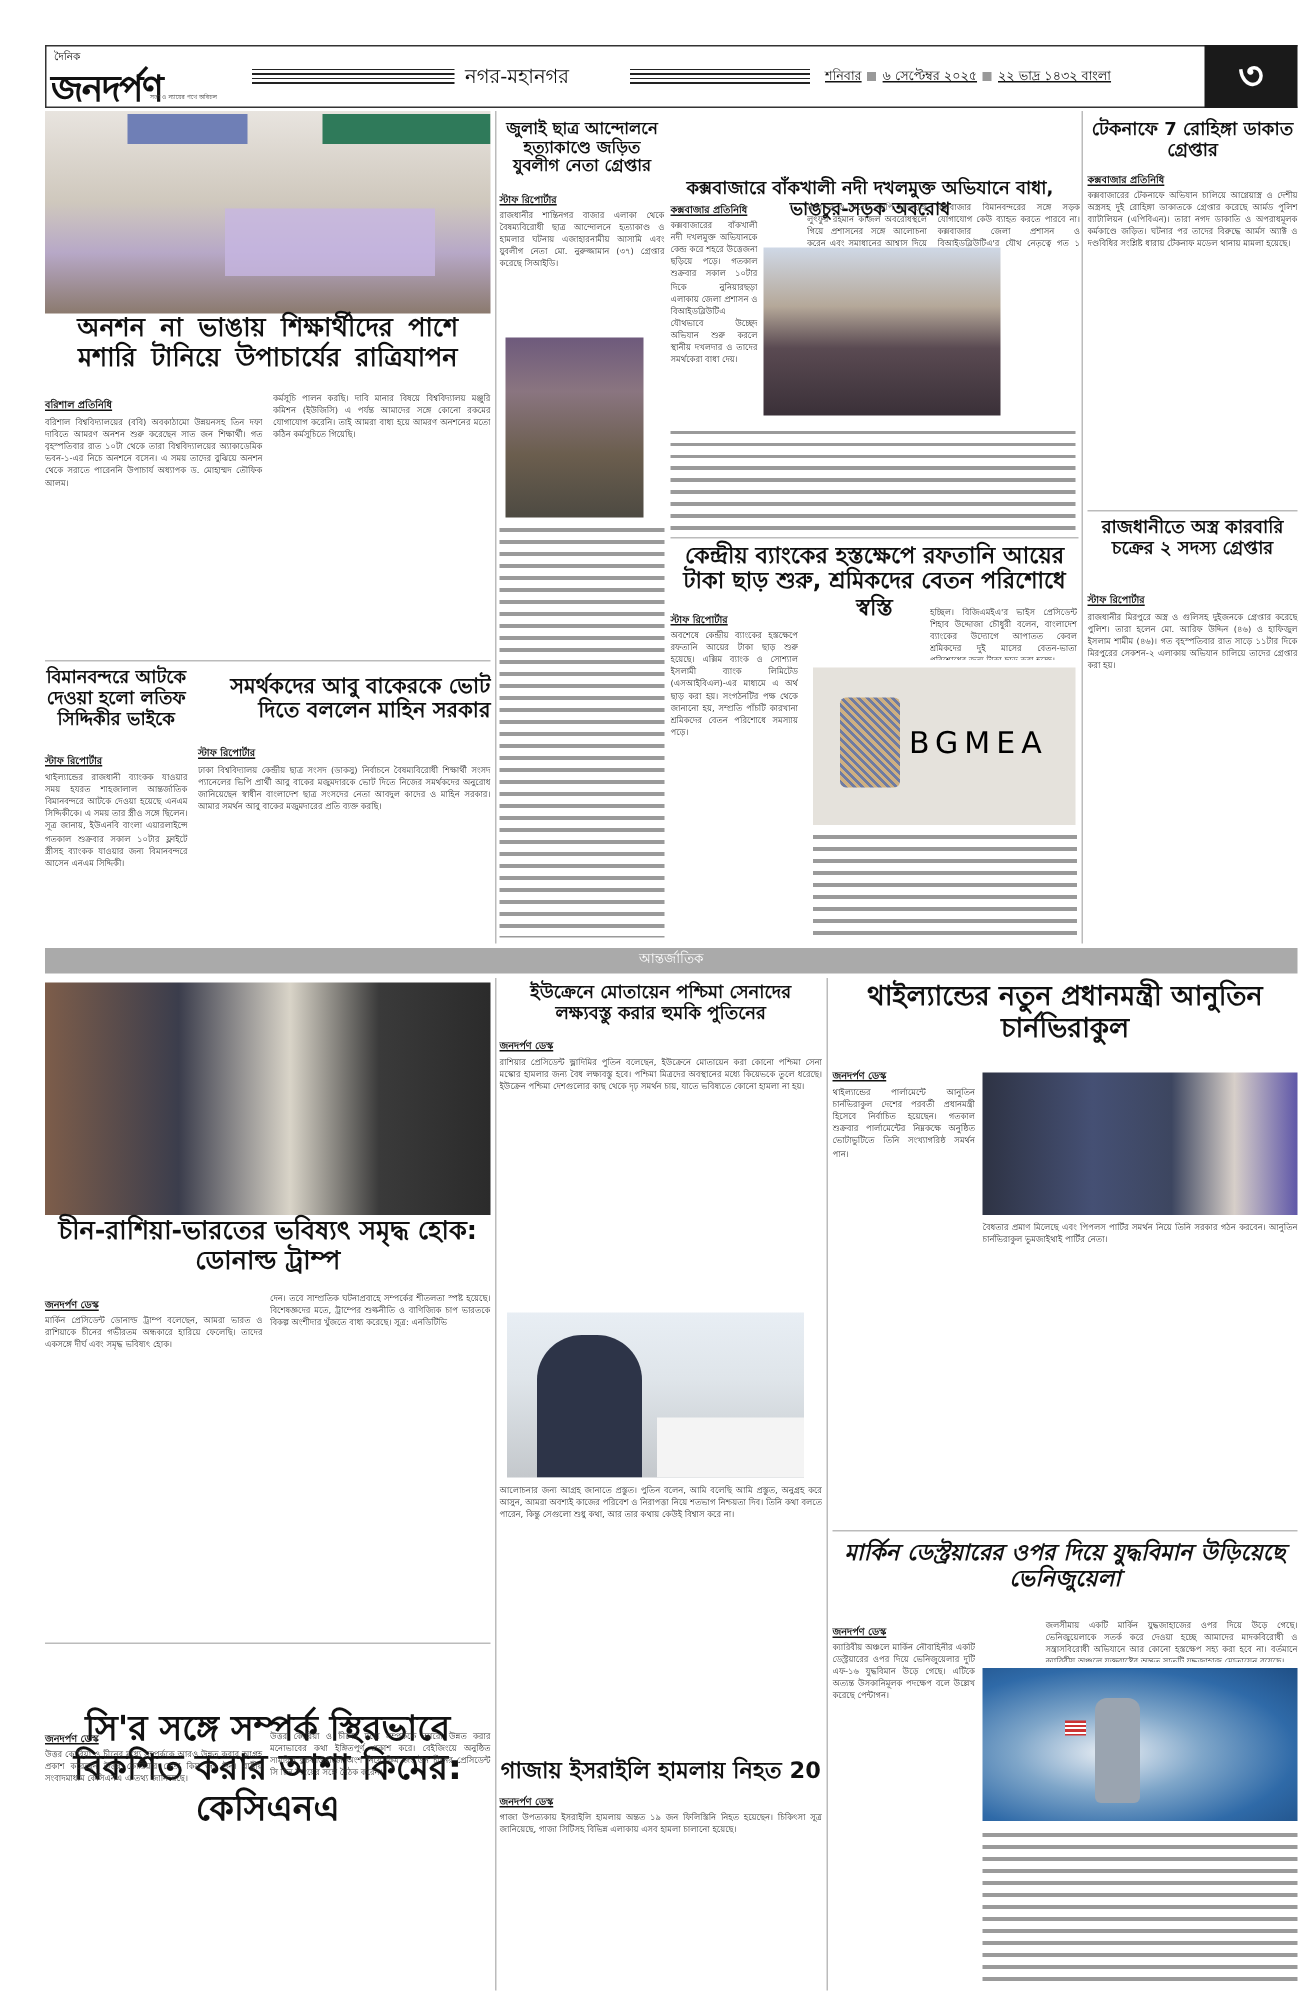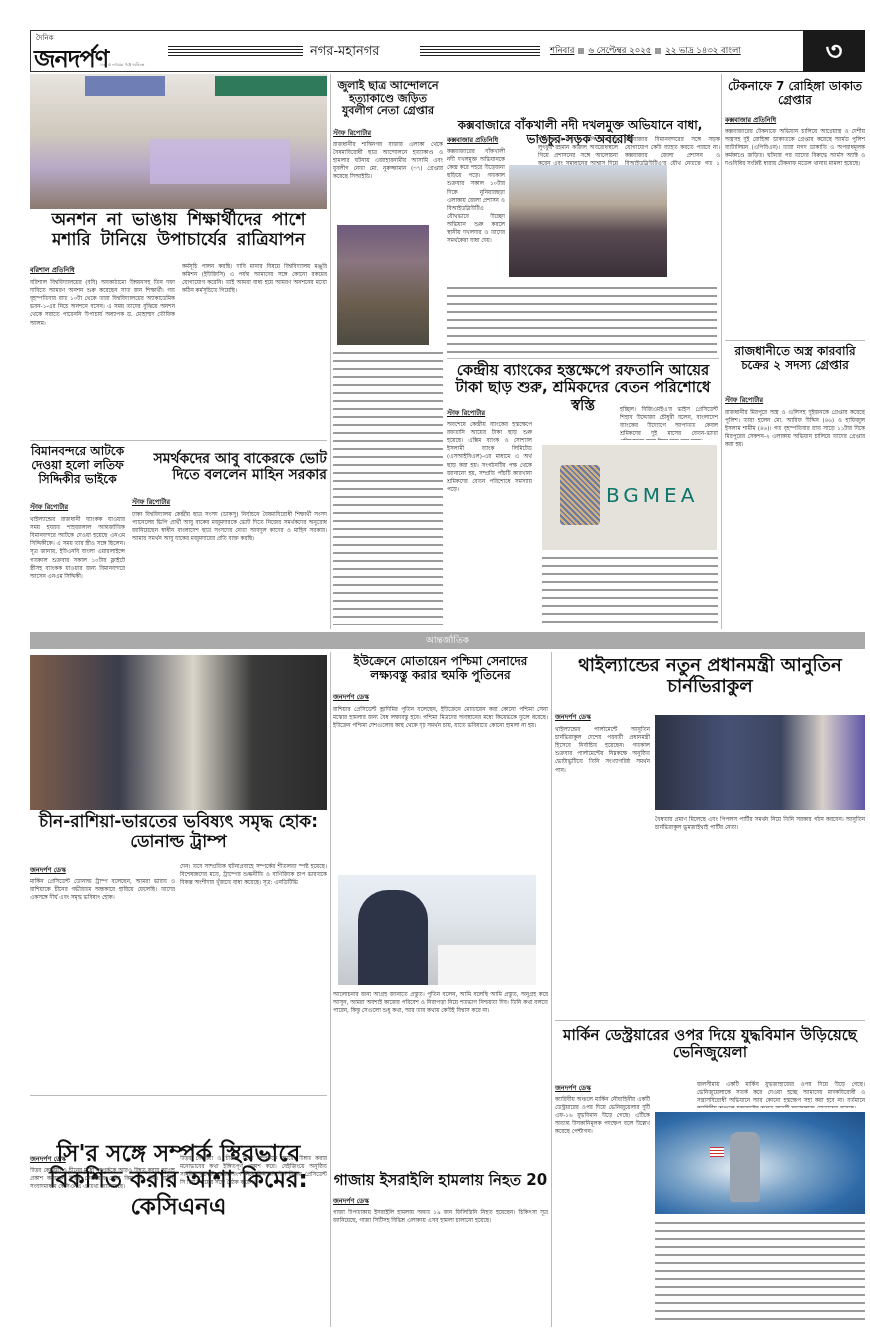--- a/index.html
+++ b/index.html
@@ -73,21 +73,21 @@
 <div class="abs headline" style="left:725px;top:345px;width:140px;font-size:12px;">রাজধানীতে অস্ত্র কারবারি চক্রের ২ সদস্য গ্রেপ্তার</div>
 <div class="abs byline" style="left:725px;top:395px;">স্টাফ রিপোর্টার</div>
 <div class="abs body txt-col" style="left:725px;top:408px;width:140px;height:220px;">রাজধানীর মিরপুরে অস্ত্র ও গুলিসহ দুইজনকে গ্রেপ্তার করেছে পুলিশ। তারা হলেন মো. আরিফ উদ্দিন (৪৬) ও হাফিজুল ইসলাম শামীম (৪৬)। গত বৃহস্পতিবার রাত সাড়ে ১১টার দিকে মিরপুরের সেকশন-২ এলাকায় অভিযান চালিয়ে তাদের গ্রেপ্তার করা হয়।</div>
 
 <div class="abs headline" style="left:447px;top:362px;width:272px;font-size:15px;">কেন্দ্রীয় ব্যাংকের হস্তক্ষেপে রফতানি আয়ের টাকা ছাড় শুরু, শ্রমিকদের বেতন পরিশোধে স্বস্তি</div>
 <div class="abs byline" style="left:447px;top:408px;">স্টাফ রিপোর্টার</div>
 <div class="abs body txt-col" style="left:447px;top:420px;width:85px;height:205px;">অবশেষে কেন্দ্রীয় ব্যাংকের হস্তক্ষেপে রফতানি আয়ের টাকা ছাড় শুরু হয়েছে। এক্সিম ব্যাংক ও সোশ্যাল ইসলামী ব্যাংক লিমিটেড (এসআইবিএল)-এর মাধ্যমে এ অর্থ ছাড় করা হয়। সংগঠনটির পক্ষ থেকে জানানো হয়, সম্প্রতি পাঁচটি কারখানা শ্রমিকদের বেতন পরিশোধে সমস্যায় পড়ে।</div>
 <div class="abs body txt-col" style="left:620px;top:405px;width:98px;height:35px;">হচ্ছিল। বিজিএমইএ'র ভাইস প্রেসিডেন্ট শিহাব উদ্দোজা চৌধুরী বলেন, বাংলাদেশ ব্যাংকের উদ্যোগে আপাতত কেবল শ্রমিকদের দুই মাসের বেতন-ভাতা পরিশোধের জন্য টাকা ছাড় করা হচ্ছে।</div>
 <div class="abs photo" style="left:542px;top:445px;width:175px;height:105px;background:#e5e2dc;">
   <div style="position:absolute;left:18px;top:20px;width:40px;height:60px;background:repeating-linear-gradient(45deg,#c59a5a 0 2px,#3b4f8a 2px 4px);opacity:.7;border-radius:4px;"></div>
-  <div style="position:absolute;left:64px;top:38px;font-size:20px;color:#0f766e;letter-spacing:4px;">BGMEA</div>
+  <div style="position:absolute;left:64px;top:38px;font-size:20px;color:#000000;letter-spacing:4px;">BGMEA</div>
 </div>
 <div class="abs body fake-lines" style="left:542px;top:555px;width:176px;height:70px;"></div>
 
 <div class="abs headline" style="left:30px;top:445px;width:95px;font-size:12px;">বিমানবন্দরে আটকে দেওয়া হলো লতিফ সিদ্দিকীর ভাইকে</div>
 <div class="abs byline" style="left:30px;top:502px;">স্টাফ রিপোর্টার</div>
 <div class="abs body txt-col" style="left:30px;top:515px;width:95px;height:112px;">থাইল্যান্ডের রাজধানী ব্যাংকক যাওয়ার সময় হযরত শাহজালাল আন্তর্জাতিক বিমানবন্দরে আটকে দেওয়া হয়েছে এনএম সিদ্দিকীকে। এ সময় তার স্ত্রীও সঙ্গে ছিলেন। সূত্র জানায়, ইউএনবি বাংলা এয়ারলাইন্সে গতকাল শুক্রবার সকাল ১০টার ফ্লাইটে স্ত্রীসহ ব্যাংকক যাওয়ার জন্য বিমানবন্দরে আসেন এনএম সিদ্দিকী।</div>
 
 <div class="abs headline" style="left:132px;top:450px;width:195px;font-size:14px;text-align:right;">সমর্থকদের আবু বাকেরকে ভোট দিতে বললেন মাহিন সরকার</div>
 <div class="abs byline" style="left:132px;top:497px;">স্টাফ রিপোর্টার</div>
 <div class="abs body txt-col" style="left:132px;top:510px;width:195px;height:117px;">ঢাকা বিশ্ববিদ্যালয় কেন্দ্রীয় ছাত্র সংসদ (ডাকসু) নির্বাচনে বৈষম্যবিরোধী শিক্ষার্থী সংসদ প্যানেলের ভিপি প্রার্থী আবু বাকের মজুমদারকে ভোট দিতে নিজের সমর্থকদের অনুরোধ জানিয়েছেন স্বাধীন বাংলাদেশ ছাত্র সংসদের নেতা আবদুল কাদের ও মাহিন সরকার। আমার সমর্থন আবু বাকের মজুমদারের প্রতি ব্যক্ত করছি।</div>
@@ -117,21 +117,21 @@
 
 <div class="abs headline" style="left:30px;top:1140px;width:297px;font-size:23px;">সি'র সঙ্গে সম্পর্ক স্থিরভাবে বিকশিত করার আশা কিমের: কেসিএনএ</div>
 <div class="abs byline" style="left:30px;top:1154px;">জনদর্পণ ডেস্ক</div>
 <div class="abs body txt-col" style="left:30px;top:1166px;width:145px;height:160px;">উত্তর কোরিয়া ও চীনের মধ্যে সম্পর্ককে আরও উন্নত করার আগ্রহ প্রকাশ করেছেন উত্তর কোরিয়ার নেতা কিম জং উন। রাষ্ট্রীয় সংবাদমাধ্যম কেসিএনএ এ তথ্য জানিয়েছে।</div>
 <div class="abs body txt-col" style="left:180px;top:1154px;width:147px;height:172px;">উত্তর কোরিয়া ও চীনের মধ্যে সম্পর্ককে আরো উন্নত করার মনোভাবের কথা ইঙ্গিতপূর্ণ প্রকাশ করে। বেইজিংয়ে অনুষ্ঠিত সামরিক কুচকাওয়াজে অংশ নিয়ে কিম জং উন চীনের প্রেসিডেন্ট সি চিন পিংয়ের সঙ্গে বৈঠক করেন।</div>
 
 <div class="abs headline" style="left:333px;top:1172px;width:215px;font-size:15px;">গাজায় ইসরাইলি হামলায় নিহত 20</div>
 <div class="abs byline" style="left:333px;top:1196px;">জনদর্পণ ডেস্ক</div>
 <div class="abs body txt-col" style="left:333px;top:1208px;width:215px;height:118px;">গাজা উপত্যকায় ইসরাইলি হামলায় অন্তত ১৯ জন ফিলিস্তিনি নিহত হয়েছেন। চিকিৎসা সূত্র জানিয়েছে, গাজা সিটিসহ বিভিন্ন এলাকায় এসব হামলা চালানো হয়েছে।</div>
 
-<div class="abs headline" style="left:555px;top:1027px;width:310px;font-size:15px;">মার্কিন ডেস্ট্রয়ারের ওপর দিয়ে যুদ্ধবিমান উড়িয়েছে ভেনিজুয়েলা</div>
+<div class="abs headline" style="left:555px;top:1027px;width:310px;font-size:15px;font-style:italic;">মার্কিন ডেস্ট্রয়ারের ওপর দিয়ে যুদ্ধবিমান উড়িয়েছে ভেনিজুয়েলা</div>
 <div class="abs byline" style="left:555px;top:1083px;">জনদর্পণ ডেস্ক</div>
 <div class="abs body txt-col" style="left:555px;top:1095px;width:95px;height:230px;">ক্যারিবীয় অঞ্চলে মার্কিন নৌবাহিনীর একটি ডেস্ট্রয়ারের ওপর দিয়ে ভেনিজুয়েলার দুটি এফ-১৬ যুদ্ধবিমান উড়ে গেছে। এটিকে অত্যন্ত উসকানিমূলক পদক্ষেপ বলে উল্লেখ করেছে পেন্টাগন।</div>
 <div class="abs body txt-col" style="left:697px;top:1080px;width:168px;height:28px;">জলসীমায় একটি মার্কিন যুদ্ধজাহাজের ওপর দিয়ে উড়ে গেছে। ভেনিজুয়েলাকে সতর্ক করে দেওয়া হচ্ছে আমাদের মাদকবিরোধী ও সন্ত্রাসবিরোধী অভিযানে আর কোনো হস্তক্ষেপ সহ্য করা হবে না। বর্তমানে ক্যারিবীয় অঞ্চলে যুক্তরাষ্ট্রের অন্তত সাতটি যুদ্ধজাহাজ মোতায়েন রয়েছে।</div>
 <div class="abs photo" style="left:655px;top:1112px;width:210px;height:102px;background:radial-gradient(ellipse at 40% 55%,#e9eef4 0%,#7fa6c9 35%,#2f6aa8 70%,#1f4f86 100%);">
   <div style="position:absolute;left:75px;top:20px;width:30px;height:70px;background:#9aa4b0;border-radius:8px 8px 4px 4px;"></div>
   <div style="position:absolute;left:55px;top:35px;width:14px;height:10px;background:repeating-linear-gradient(#c33 0 1.5px,#fff 1.5px 3px);"></div>
 </div>
 <div class="abs body fake-lines" style="left:655px;top:1220px;width:210px;height:105px;"></div>
 
 <div class="abs divider-v" style="left:330px;top:74px;height:555px;"></div>

